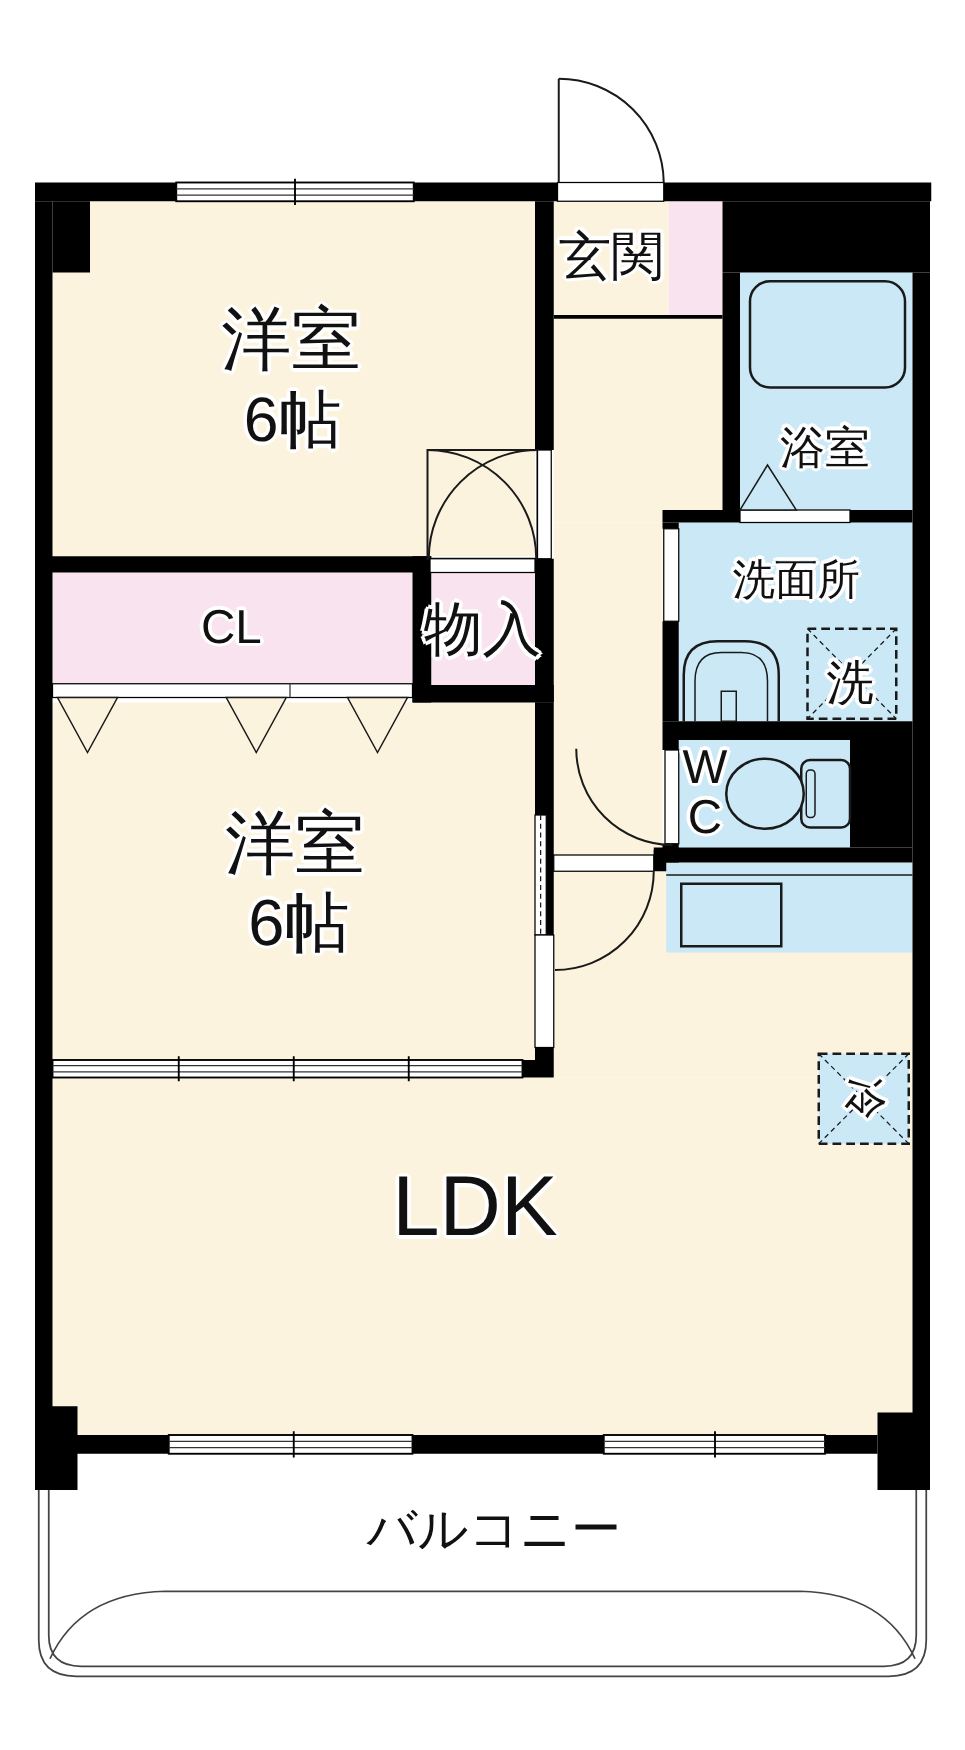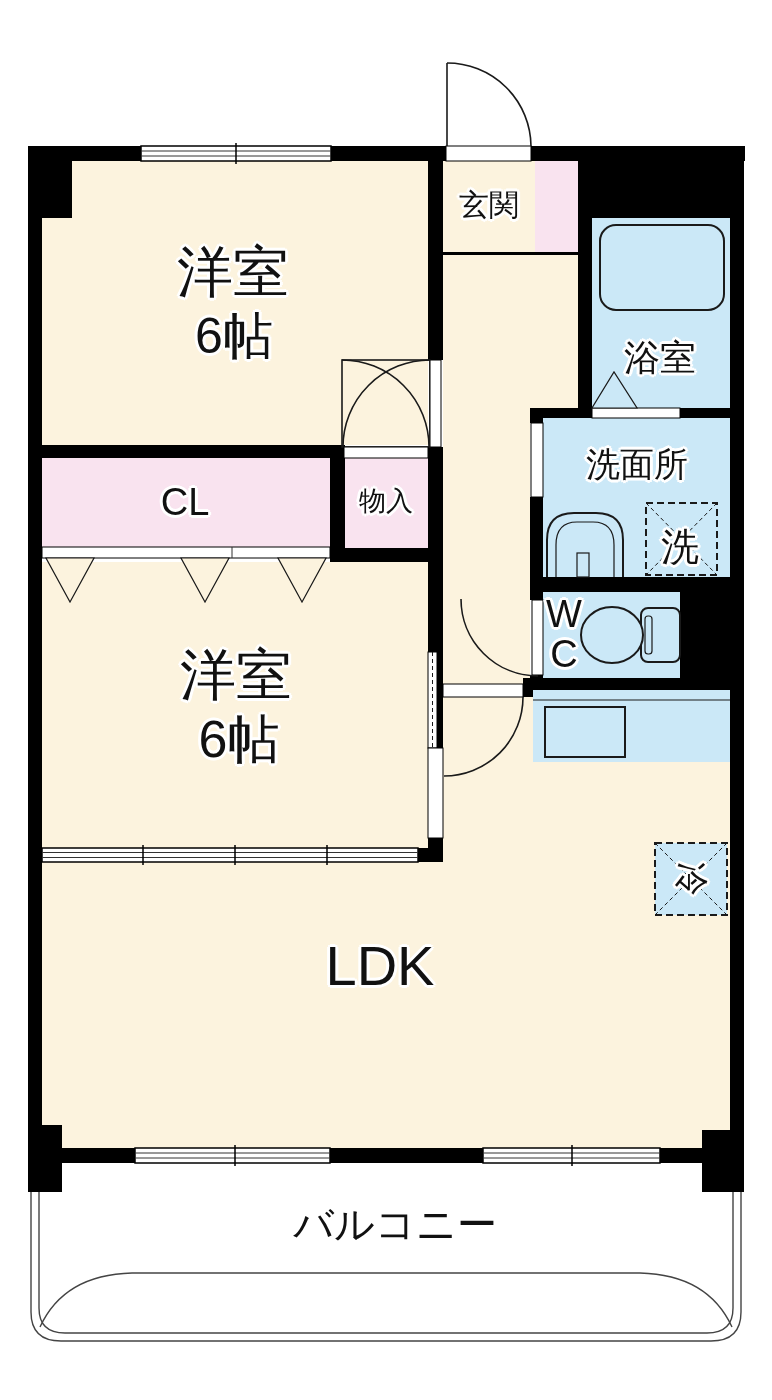--- a/index.html
+++ b/index.html
@@ -197,27 +197,27 @@
 
     <g>
       <path class="rail" d="M31,1192 L31,1312 Q31,1341 61,1341 L711,1341 Q741,1341 741,1312 L741,1192"></path>
       <path class="rail" d="M39,1192 L39,1308 Q39,1333 65,1333 L707,1333 Q733,1333 733,1308 L733,1192"></path>
       <path class="rail" d="M40,1327 C58,1288 92,1274 132,1273 L640,1273 C680,1274 714,1288 732,1327"></path>
     </g>
   </svg>
 
   <div class="label" style="left:233px;top:272px;font-size:56px;">洋室</div>
   <div class="label" style="left:234px;top:336px;font-size:50px;">6帖</div>
-  <div class="label" style="left:489px;top:205px;font-size:30px;">玄関</div>
+  <div class="label" style="left:489px;top:205px;font-size:42px;">玄関</div>
   <div class="label" style="left:660px;top:358px;font-size:36px;">浴室</div>
   <div class="label" style="left:637px;top:465px;font-size:34px;">洗面所</div>
   <div class="label" style="left:680px;top:548px;font-size:38px;">洗</div>
   <div class="label" style="left:185px;top:503px;font-size:38px;">CL</div>
-  <div class="label" style="left:386px;top:503px;font-size:27px;font-family:Liberation Mono, monospace;">物入</div>
+  <div class="label" style="left:386px;top:503px;font-size:47px;">物入</div>
   <div class="label" style="left:564px;top:615px;font-size:38px;">W</div>
   <div class="label" style="left:564px;top:655px;font-size:38px;">C</div>
   <div class="label" style="left:236px;top:675px;font-size:56px;">洋室</div>
   <div class="label" style="left:239px;top:739px;font-size:52px;">6帖</div>
-  <div class="label" style="left:380px;top:966px;font-size:56px;">LDK</div>
+  <div class="label" style="left:380px;top:966px;font-size:68px;">LDK</div>
   <div class="label rot90" style="left:691px;top:879px;font-size:34px;">冷</div>
   <div class="label" style="left:395px;top:1224px;font-size:40px;">バルコニー</div>
 
 </div>
 
 </body></html>

